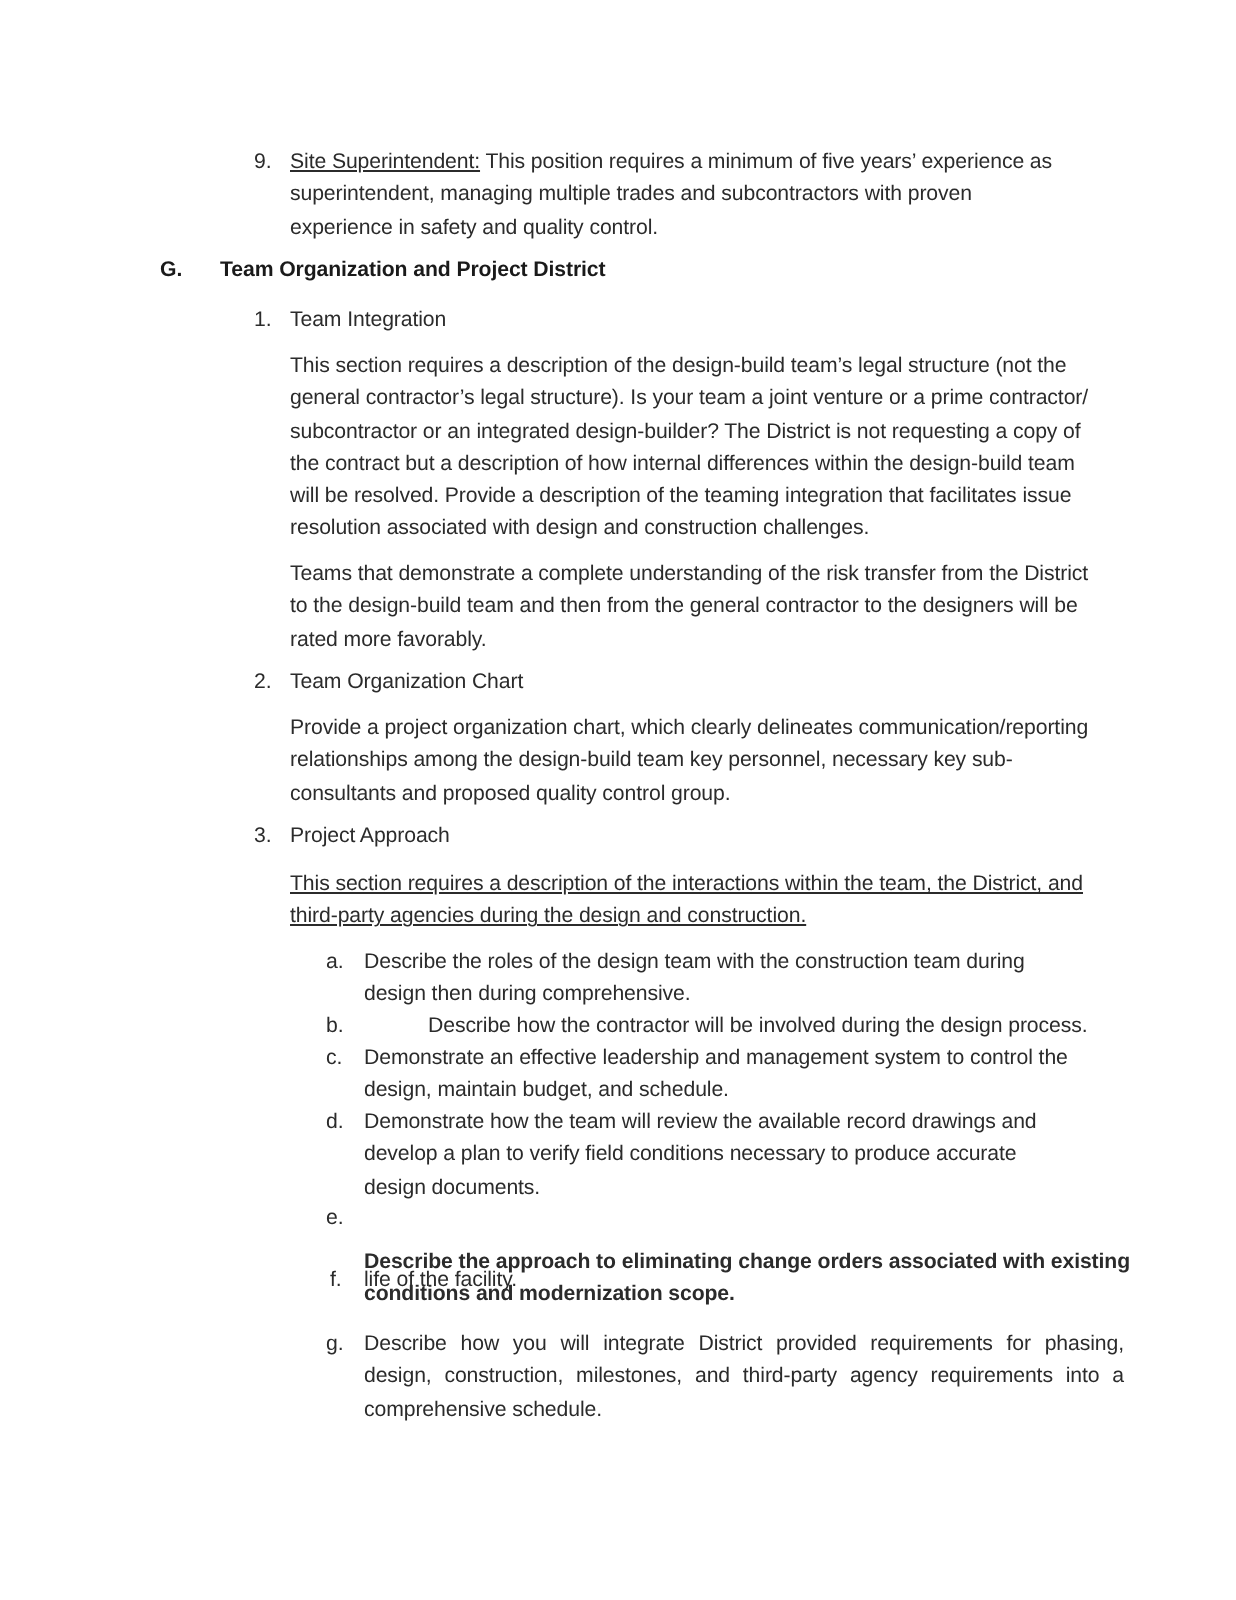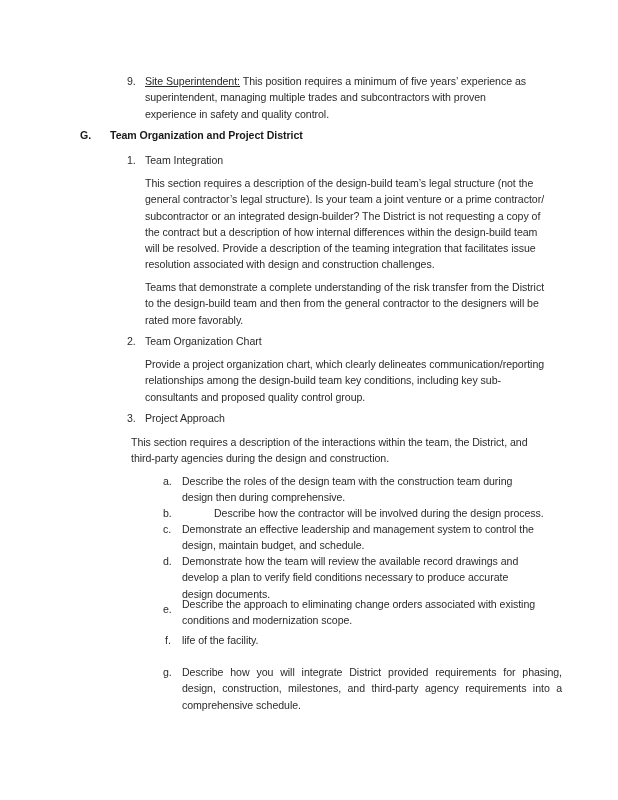--- a/index.html
+++ b/index.html
@@ -72,28 +72,28 @@
     <div>Teams that demonstrate a complete understanding of the risk transfer from the District</div>
     <div>to the design-build team and then from the general contractor to the designers will be</div>
     <div>rated more favorably.</div>
   </div>
 
   <div class="num" style="left:127px; top:333px;">2.</div>
   <div class="num" style="left:145px; top:333px;">Team Organization Chart</div>
 
   <div class="para" style="left:145px; top:356px;">
     <div>Provide a project organization chart, which clearly delineates communication/reporting</div>
-    <div>relationships among the design-build team key conditions, including key sub-</div>
+    <div>relationships among the design-build team key personnel, necessary key sub-</div>
     <div>consultants and proposed quality control group.</div>
   </div>
 
   <div class="num" style="left:127px; top:410px;">3.</div>
   <div class="num" style="left:145px; top:410px;">Project Approach</div>
 
-  <div class="para" style="left:131px; top:434px;">
+  <div class="para" style="left:145px; top:434px;text-decoration:underline;">
     <div>This section requires a description of the interactions within the team, the District, and</div>
     <div>third-party agencies during the design and construction.</div>
   </div>
 
   <div class="num" style="left:163px; top:473px;">a.</div>
   <div class="para" style="left:182px; top:473px;">
     <div>Describe the roles of the design team with the construction team during</div>
     <div>design then during comprehensive.</div>
   </div>
 
@@ -109,21 +109,21 @@
   </div>
 
   <div class="num" style="left:163px; top:553px;">d.</div>
   <div class="para" style="left:182px; top:553px;">
     <div>Demonstrate how the team will review the available record drawings and</div>
     <div>develop a plan to verify field conditions necessary to produce accurate</div>
     <div>design documents.</div>
   </div>
 
   <div class="num" style="left:163px; top:601px;">e.</div>
-  <div class="para" style="left:182px; top:596px;">
+  <div class="para" style="left:182px; top:623px;font-weight:bold;">
     <div>Describe the approach to eliminating change orders associated with existing</div>
     <div>conditions and modernization scope.</div>
   </div>
 
   <div class="num" style="left:165px; top:632px;">f.</div>
   <div class="para" style="left:182px; top:632px;">
     <div>life of the facility.</div>
   </div>
 
   <div class="num" style="left:163px; top:664px;">g.</div>

